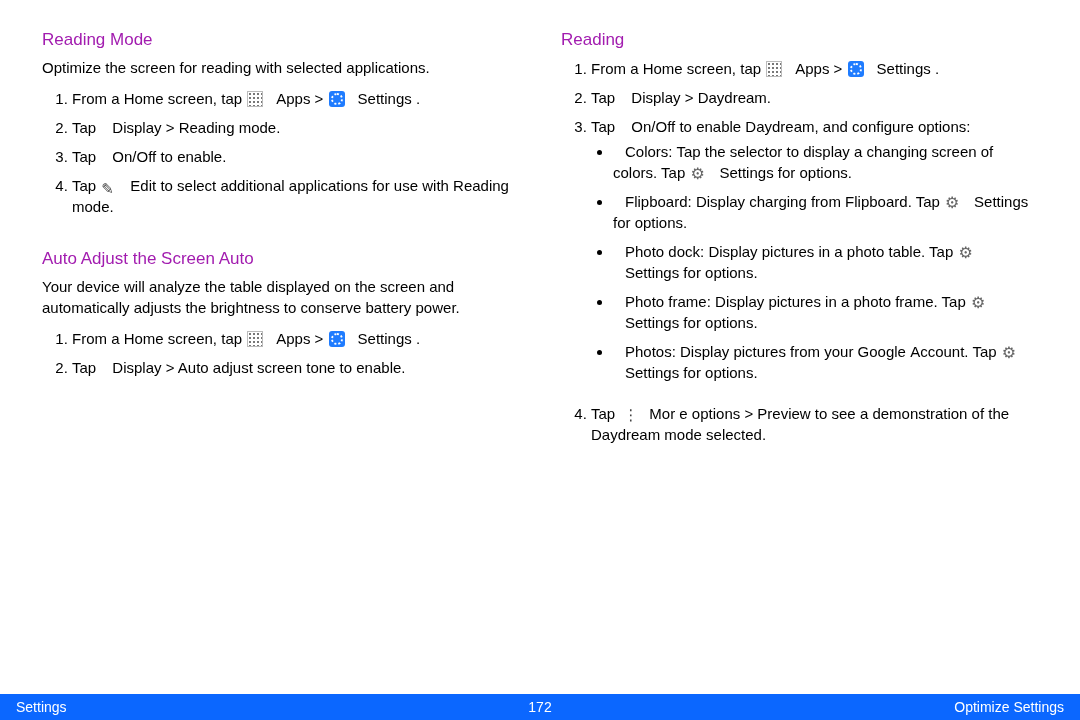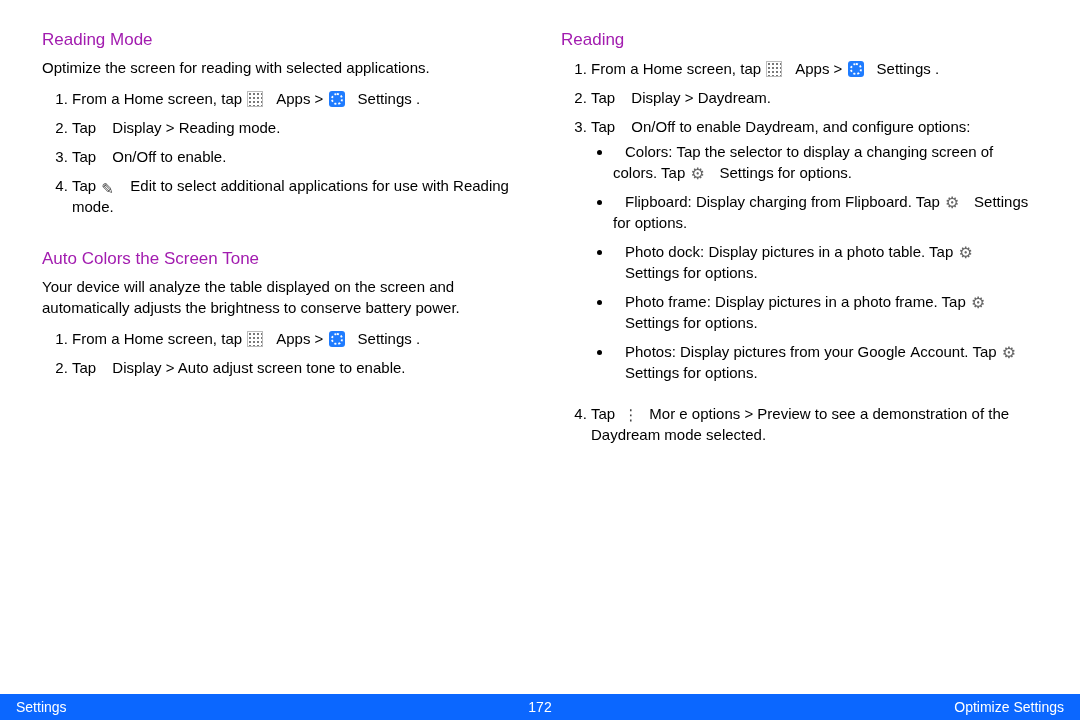--- a/index.html
+++ b/index.html
@@ -50,21 +50,21 @@
         </li>
         <li>
           <span>Tap </span><b>On/Off</b><span> to enable.</span>
         </li>
         <li>
           <span>Tap </span><span class="ic ic-pencil"></span><b>Edit</b><span> to select additional applications for use with Reading mode.</span>
         </li>
       </ol>
 
       <div class="spacer-top"></div>
-      <h2>Auto Colors the Screen Tone</h2>
+      <h2>Auto Adjust the Screen Auto</h2>
       <p class="intro">Your device will analyze the table displayed on the screen and automatically adjusts the brightness to conserve battery power.</p>
       <ol>
         <li>
           <span>From a Home screen, tap </span><span class="ic ic-grid"></span><b>Apps &gt; </b><span class="ic ic-gear-blue"></span><b>Settings</b><span> .</span>
         </li>
         <li>
           <span>Tap </span><b>Display &gt; Auto adjust screen tone</b><span> to enable.</span>
         </li>
       </ol>
     </div>

